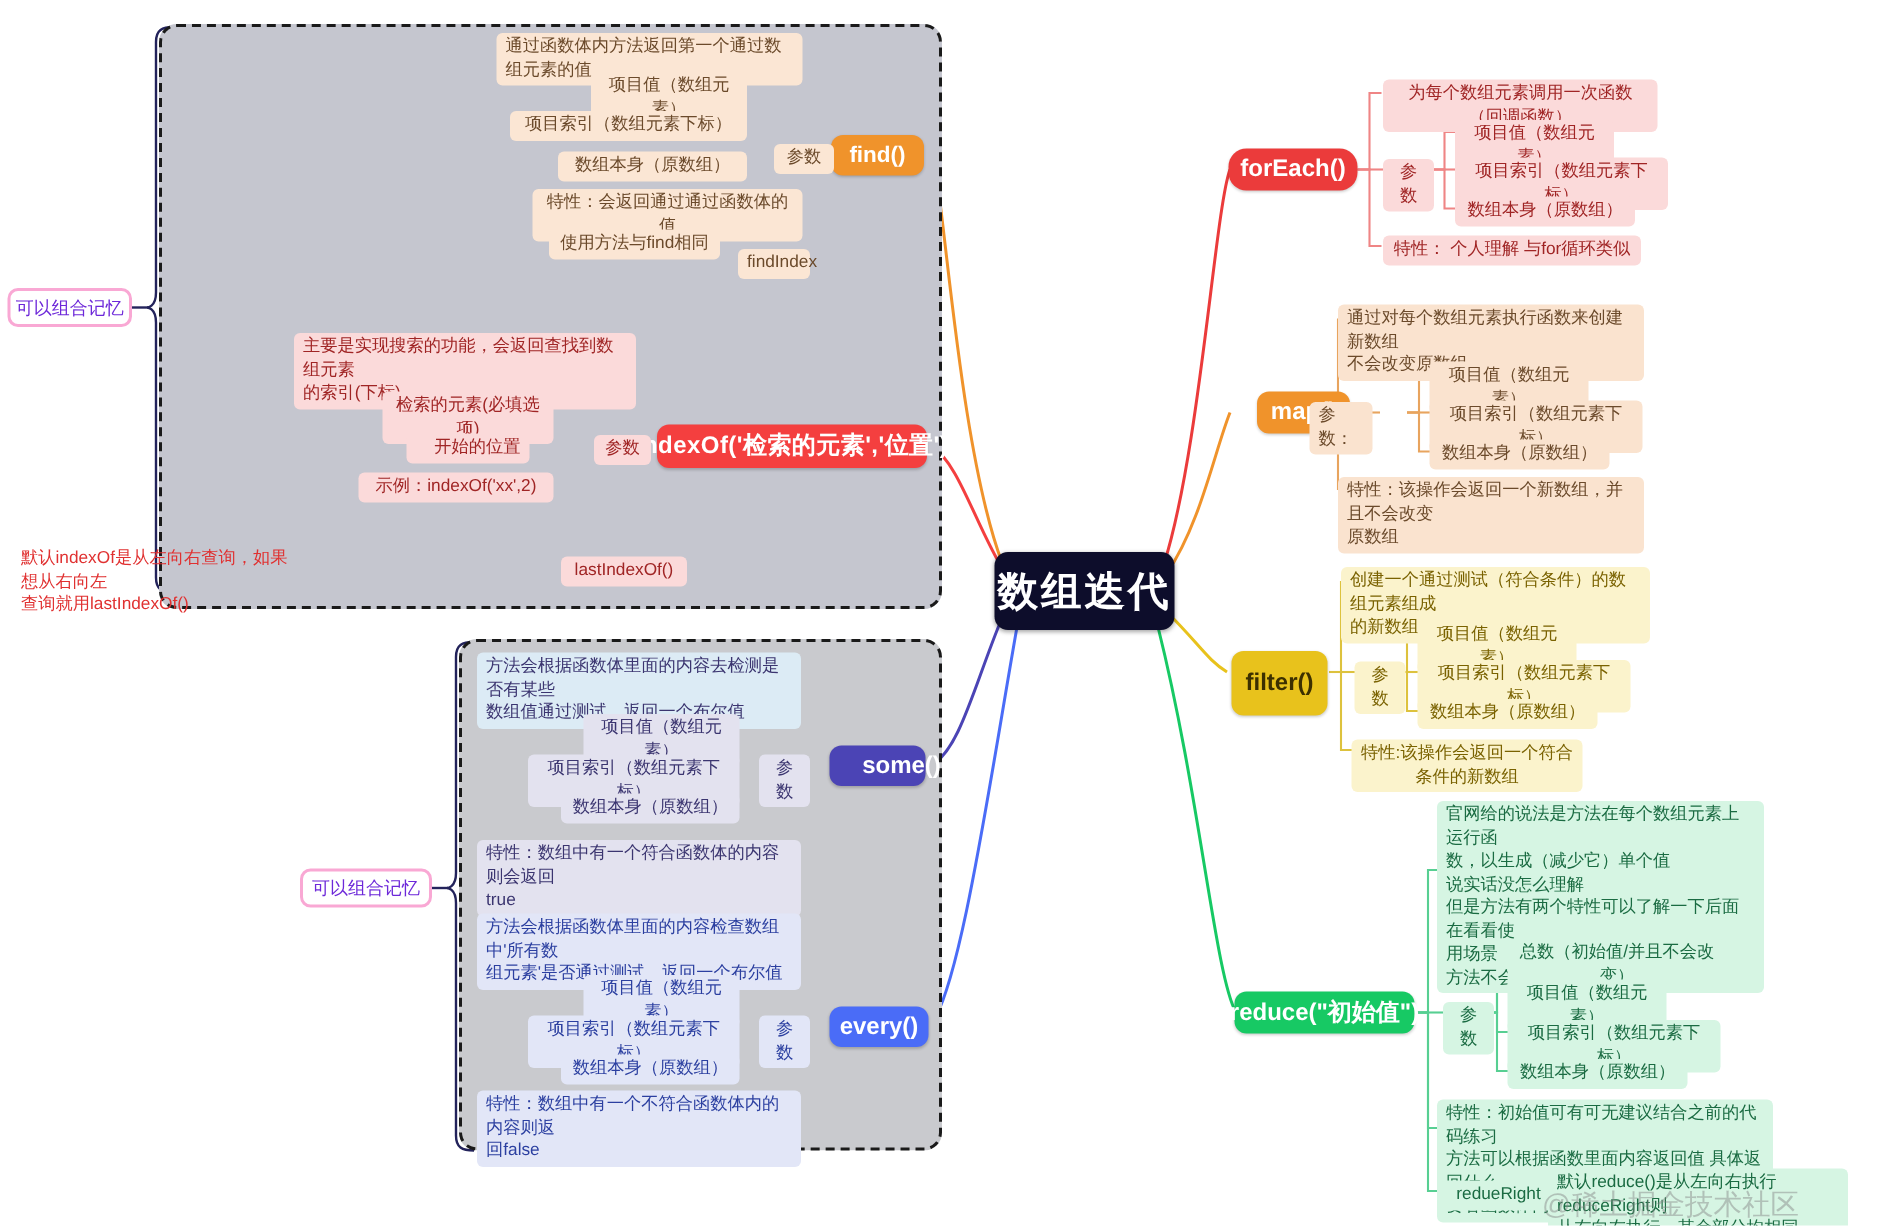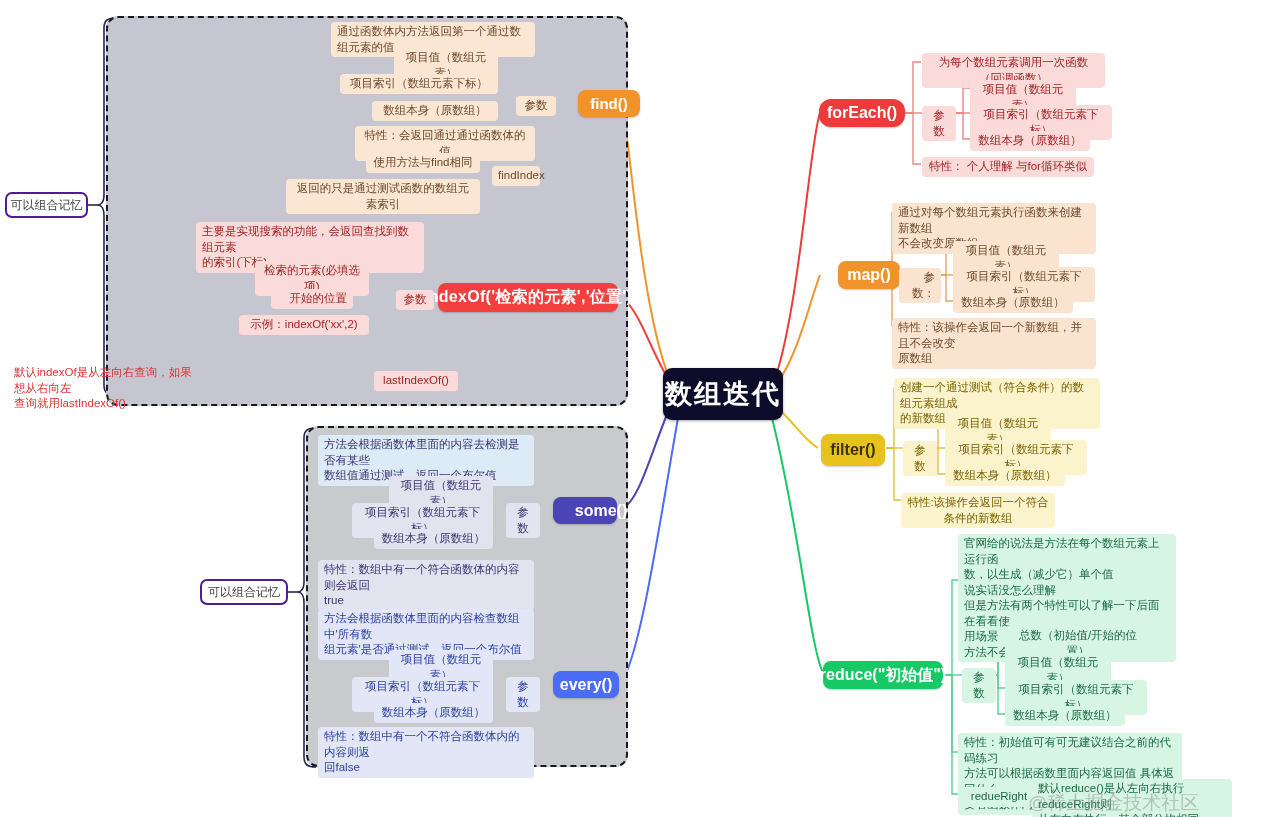--- a/index.html
+++ b/index.html
@@ -55,22 +55,22 @@
 
   
   .group{
     position:absolute;border:2px dashed #1a1a1a;border-radius:12px;
     background:#c5c6cf;box-sizing:border-box;
   }
   .group.b{background:#c9cace;}
 
   
   .memo{
-    position:absolute;border:2px solid #4c1d95;border-radius:7px;
-    background:#fff;color:#404040;font-size:12px;
+    position:absolute;border:2px solid #f9a8d4;border-radius:7px;
+    background:#fff;color:#6d28d9;font-size:12px;
     display:flex;align-items:center;justify-content:center;
     box-sizing:border-box;
   }
 
   .watermark{
     position:absolute;color:rgba(130,130,130,.45);font-size:19px;
     white-space:nowrap;pointer-events:none;font-weight:500;
   }
 </style>
 </head>
@@ -220,30 +220,29 @@
   </svg>
 
   <div class="group" style="left:106px;top:16px;width:522px;height:390px;"></div>
   <div class="group b" style="left:306px;top:426px;width:322px;height:341px;"></div>
 
   <div class="memo" style="left:5px;top:192px;width:83px;height:26px;">可以组合记忆</div>
   <div class="memo" style="left:200px;top:579px;width:88px;height:26px;">可以组合记忆</div>
 
   <div class="node root" style="left:663px;top:368px;width:120px;height:52px;">数组迭代</div>
 
-  <div class="node pill find" style="left:578px;top:90px;width:62px;height:27px;text-align:right;">find()</div>
+  <div class="node pill find" style="left:554px;top:90px;width:62px;height:27px;text-align:right;">find()</div>
   <div class="chip orange" style="position:absolute;left:331px;top:22px;width:204px;">通过函数体内方法返回第一个通过数组元素的值</div>
   <div class="chip orange" style="position:absolute;left:516px;top:96px;width:40px;text-align:center;">参数</div>
   <div class="chip orange" style="position:absolute;left:394px;top:48px;width:104px;text-align:center;">项目值（数组元素）</div>
   <div class="chip orange" style="position:absolute;left:340px;top:74px;width:158px;text-align:center;">项目索引（数组元素下标）</div>
   <div class="chip orange" style="position:absolute;left:372px;top:101px;width:126px;text-align:center;">数组本身（原数组）</div>
   <div class="chip orange" style="position:absolute;left:355px;top:126px;width:180px;text-align:center;">特性：会返回通过通过函数体的值</div>
   <div class="chip orange" style="position:absolute;left:492px;top:166px;width:48px;text-align:center;">findIndex</div>
   <div class="chip orange" style="position:absolute;left:366px;top:153px;width:114px;text-align:center;">使用方法与find相同</div>
-  <div class="chip orange" style="position:absolute;left:286px;top:179px;width:194px;text-align:center;">返回的只是通过测试函数的数组元素索引</div>
 
   <div class="node pill indexof" style="left:438px;top:283px;width:180px;height:29px;">indexOf('检索的元素','位置')</div>
   <div class="chip pink" style="position:absolute;left:196px;top:222px;width:228px;">主要是实现搜索的功能，会返回查找到数组元素
 的索引(下标)</div>
   <div class="chip pink" style="position:absolute;left:396px;top:290px;width:38px;text-align:center;">参数</div>
   <div class="chip pink" style="position:absolute;left:255px;top:261px;width:114px;text-align:center;">检索的元素(必填选项)</div>
   <div class="chip pink" style="position:absolute;left:271px;top:289px;width:82px;text-align:right;font-family:Liberation Serif, serif;">开始的位置</div>
   <div class="chip pink" style="position:absolute;left:239px;top:315px;width:130px;text-align:center;">示例：indexOf('xx',2)</div>
   <div class="chip pink" style="position:absolute;left:374px;top:371px;width:84px;text-align:center;">lastIndexOf()</div>
   <div class="chip redtext" style="position:absolute;left:8px;top:363px;width:196px;color:#e03131;">默认indexOf是从左向右查询，如果想从右向左
@@ -273,45 +272,45 @@
   <div class="chip pink" style="position:absolute;left:922px;top:53px;width:183px;text-align:center;">为每个数组元素调用一次函数（回调函数）</div>
   <div class="chip pink" style="position:absolute;left:922px;top:106px;width:34px;text-align:center;">参数</div>
   <div class="chip pink" style="position:absolute;left:970px;top:80px;width:106px;text-align:center;">项目值（数组元素）</div>
   <div class="chip pink" style="position:absolute;left:970px;top:105px;width:142px;text-align:center;">项目索引（数组元素下标）</div>
   <div class="chip pink" style="position:absolute;left:970px;top:131px;width:120px;text-align:center;">数组本身（原数组）</div>
   <div class="chip pink" style="position:absolute;left:922px;top:157px;width:172px;text-align:center;">特性： 个人理解 与for循环类似</div>
 
   <div class="node pill map" style="left:838px;top:261px;width:62px;height:28px;">map()</div>
   <div class="chip orange2" style="position:absolute;left:892px;top:203px;width:204px;">通过对每个数组元素执行函数来创建新数组
 不会改变原数组</div>
-  <div class="chip orange2" style="position:absolute;left:899px;top:268px;width:42px;text-align:right;">参数：</div>
+  <div class="chip orange2" style="position:absolute;left:873px;top:268px;width:42px;text-align:left;">参数：</div>
   <div class="chip orange2" style="position:absolute;left:953px;top:241px;width:106px;text-align:center;">项目值（数组元素）</div>
   <div class="chip orange2" style="position:absolute;left:953px;top:267px;width:142px;text-align:center;">项目索引（数组元素下标）</div>
   <div class="chip orange2" style="position:absolute;left:953px;top:293px;width:120px;text-align:center;">数组本身（原数组）</div>
   <div class="chip orange2" style="position:absolute;left:892px;top:318px;width:204px;">特性：该操作会返回一个新数组，并且不会改变
 原数组</div>
 
-  <div class="node pill filter" style="left:821px;top:434px;width:64px;height:32px;">filter()</div>
+  <div class="node pill filter" style="left:821px;top:434px;width:64px;height:43px;">filter()</div>
   <div class="chip yellow" style="position:absolute;left:894px;top:378px;width:206px;">创建一个通过测试（符合条件）的数组元素组成
 的新数组</div>
   <div class="chip yellow" style="position:absolute;left:903px;top:441px;width:34px;text-align:center;">参数</div>
   <div class="chip yellow" style="position:absolute;left:945px;top:414px;width:106px;text-align:center;">项目值（数组元素）</div>
   <div class="chip yellow" style="position:absolute;left:945px;top:440px;width:142px;text-align:center;">项目索引（数组元素下标）</div>
   <div class="chip yellow" style="position:absolute;left:945px;top:466px;width:120px;text-align:center;">数组本身（原数组）</div>
   <div class="chip yellow" style="position:absolute;left:901px;top:493px;width:154px;text-align:center;">特性:该操作会返回一个符合条件的新数组</div>
 
   <div class="node pill reduce" style="left:823px;top:661px;width:120px;height:28px;">reduce("初始值")</div>
   <div class="chip green" style="position:absolute;left:958px;top:534px;width:218px;">官网给的说法是方法在每个数组元素上运行函
 数，以生成（减少它）单个值
 说实话没怎么理解
 但是方法有两个特性可以了解一下后面在看看使
 用场景
 方法不会减少原数组</div>
   <div class="chip green" style="position:absolute;left:962px;top:668px;width:34px;text-align:center;">参数</div>
-  <div class="chip green" style="position:absolute;left:1005px;top:626px;width:146px;text-align:center;">总数（初始值/开始的位置）</div>
+  <div class="chip green" style="position:absolute;left:1005px;top:626px;width:146px;text-align:center;">总数（初始值/并且不会改变）</div>
   <div class="chip green" style="position:absolute;left:1005px;top:653px;width:106px;text-align:center;">项目值（数组元素）</div>
   <div class="chip green" style="position:absolute;left:1005px;top:680px;width:142px;text-align:center;">项目索引（数组元素下标）</div>
   <div class="chip green" style="position:absolute;left:1005px;top:706px;width:120px;text-align:center;">数组本身（原数组）</div>
   <div class="chip green" style="position:absolute;left:958px;top:733px;width:224px;">特性：初始值可有可无建议结合之前的代码练习
 方法可以根据函数里面内容返回值 具体返回什么
 要看函数体内部逻辑</div>
   <div class="chip green" style="position:absolute;left:960px;top:787px;width:78px;text-align:center;">redueRight</div>
   <div class="chip green" style="position:absolute;left:1032px;top:779px;width:200px;">默认reduce()是从左向右执行 reduceRight则
 从右向左执行，其余部分均相同</div>
 

